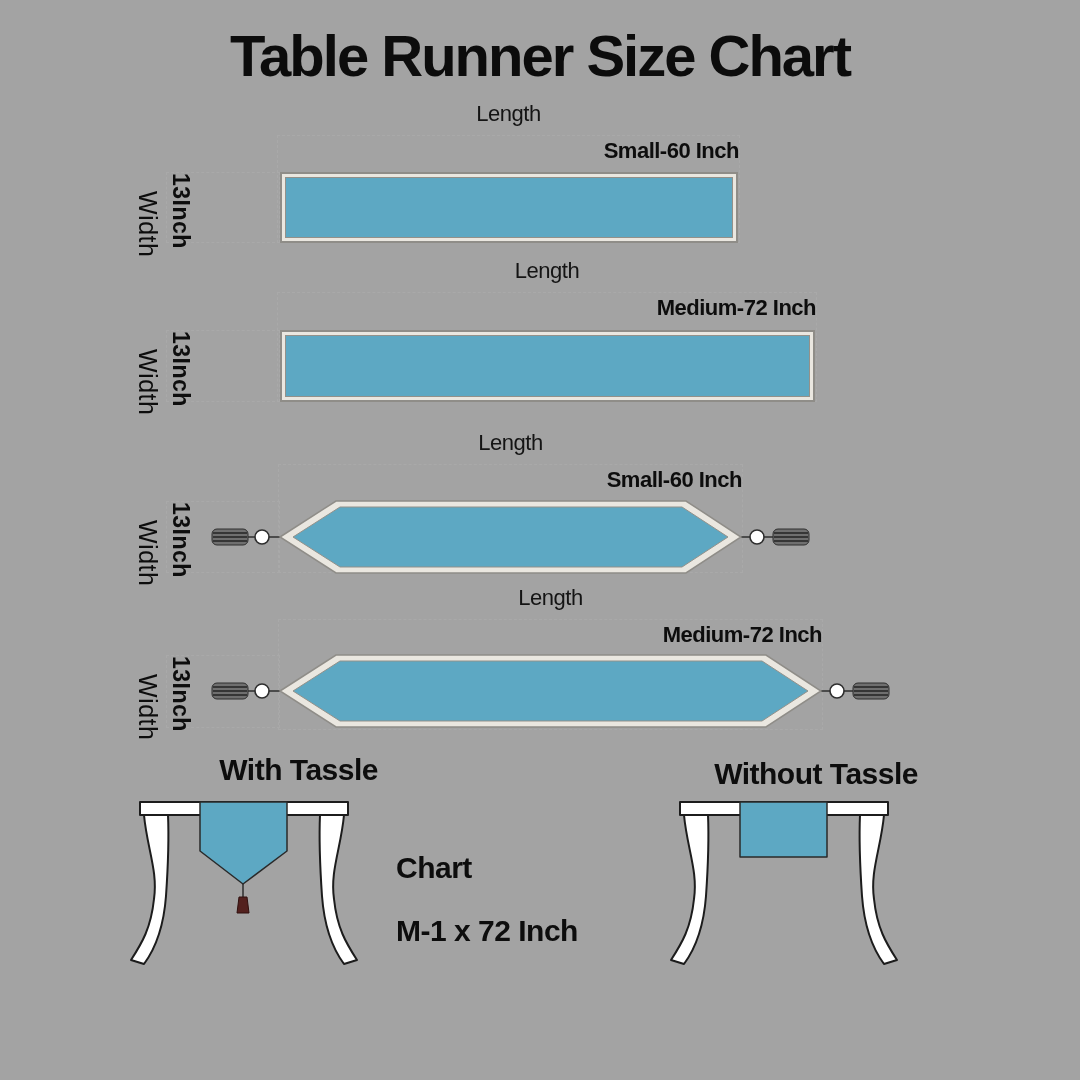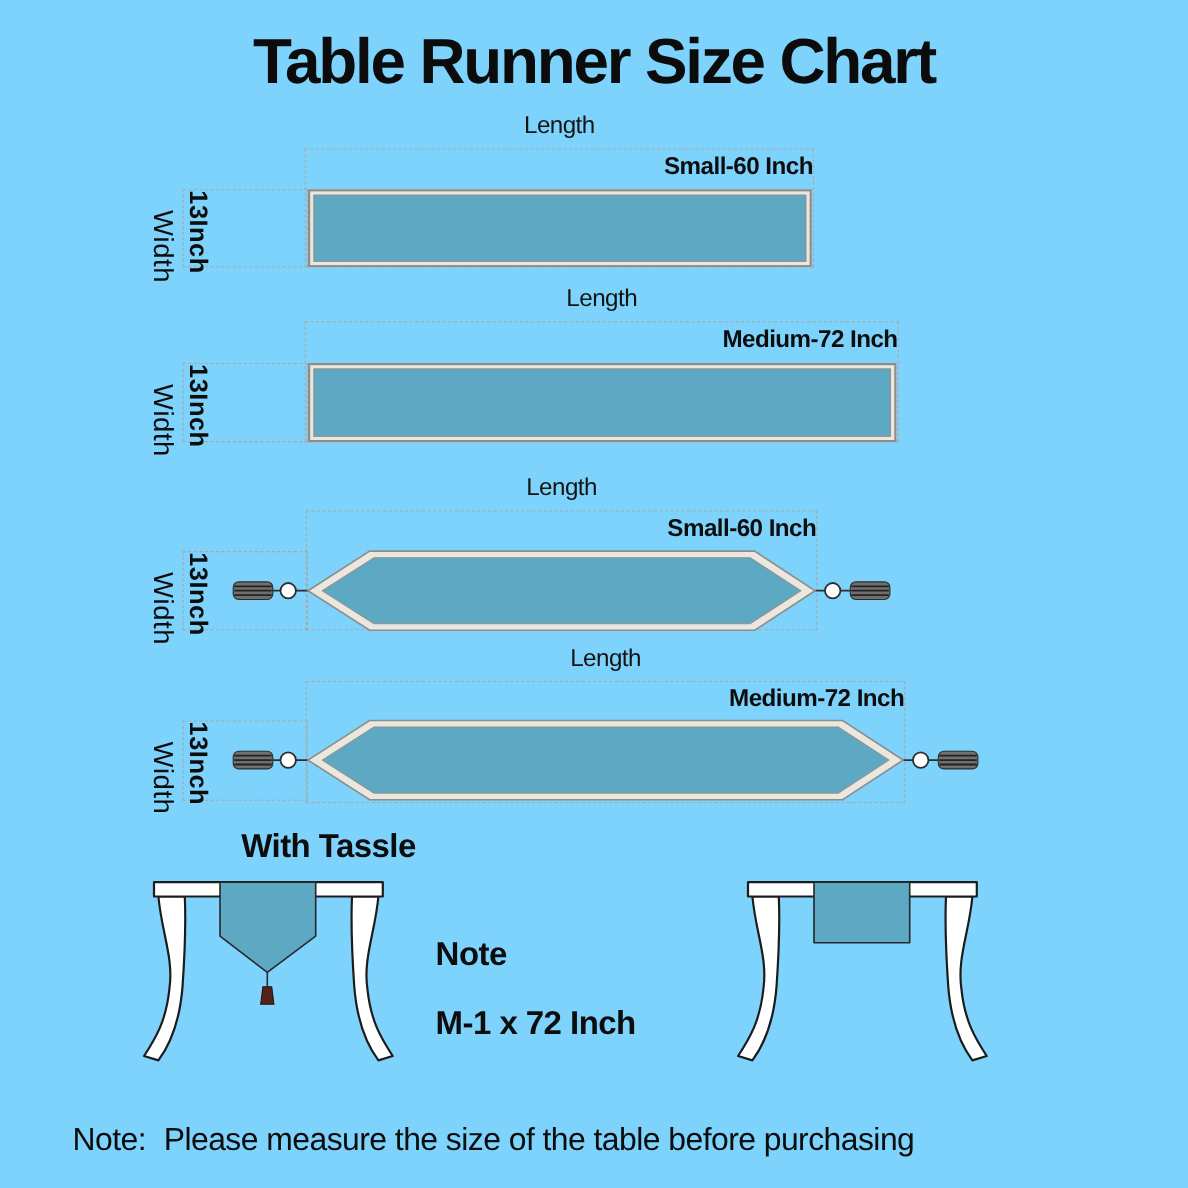--- a/index.html
+++ b/index.html
@@ -1,18 +1,18 @@
 <!DOCTYPE html>
 <html style="--runner-fill: #5da8c3; --frame-gray: #8f8d88; --frame-light: #eae7e0; --tassel-dark: #53211e;"><head>
 <meta charset="utf-8">
 <style>
   html,body { margin:0; padding:0; background:#fff; }
   .page {
     position:relative; width:1080px; height:1080px; margin:0 auto;
-    background:#7dd3fc; overflow:hidden;
+    background:#a3a3a3; overflow:hidden;
     font-family:"Liberation Sans", sans-serif; color:#111;
   }
   .title {
     position:absolute; top:22px; left:0; width:100%;
     text-align:center; font-size:58px; font-weight:bold;
     letter-spacing:-2px; color:#0c0c0c; margin:0;
   }
   .len-label {
     position:absolute; text-align:center; font-size:22px;
     letter-spacing:-0.5px; color:#141414;
@@ -164,27 +164,25 @@
   <div class="sub-head" style="left:118px;top:753px;width:260px">With Tassle</div>
   <svg class="abs-svg" style="left:118px;top:793px" width="260" height="190" viewBox="0 0 260 190">
     <path class="table-part" d="M26,22 C29,55 40,78 36,106 C33,135 24,150 13,167 L26,171 C40,152 46,130 48,103 C50,74 51,45 50,22 Z"></path>
     <path class="table-part" d="M226,22 C223,55 212,78 216,106 C219,135 228,150 239,167 L226,171 C212,152 206,130 204,103 C202,74 201,45 202,22 Z"></path>
     <rect class="table-part" x="22" y="9" width="208" height="13"></rect>
     <path class="runner-drape" d="M82,9 L169,9 L169,58 L125,91 L82,58 Z"></path>
     <line class="tassel-line" x1="125" y1="91" x2="125" y2="104"></line>
     <path class="mini-tassel" d="M121,104 L129,104 L131,120 L119,120 Z"></path>
   </svg>
 
-  <div class="size-line" style="left:396px;top:851px">Note</div>
+  <div class="size-line" style="left:396px;top:851px">Chart</div>
   <div class="size-line" style="left:396px;top:914px">M-1 x 72 Inch</div>
 
+  <div class="sub-head" style="left:658px;top:757px;width:260px">Without Tassle</div>
   <svg class="abs-svg" style="left:658px;top:793px" width="260" height="190" viewBox="0 0 260 190">
     <path class="table-part" d="M26,22 C29,55 40,78 36,106 C33,135 24,150 13,167 L26,171 C40,152 46,130 48,103 C50,74 51,45 50,22 Z"></path>
     <path class="table-part" d="M226,22 C223,55 212,78 216,106 C219,135 228,150 239,167 L226,171 C212,152 206,130 204,103 C202,74 201,45 202,22 Z"></path>
     <rect class="table-part" x="22" y="9" width="208" height="13"></rect>
     <rect class="runner-drape" x="82" y="9" width="87" height="55"></rect>
   </svg>
 
-  <div class="note">
-    <span class="prefix">Note:</span><span>Please measure the size of the table before purchasing</span>
-  </div>
 
 </div>
 
 </body></html>

